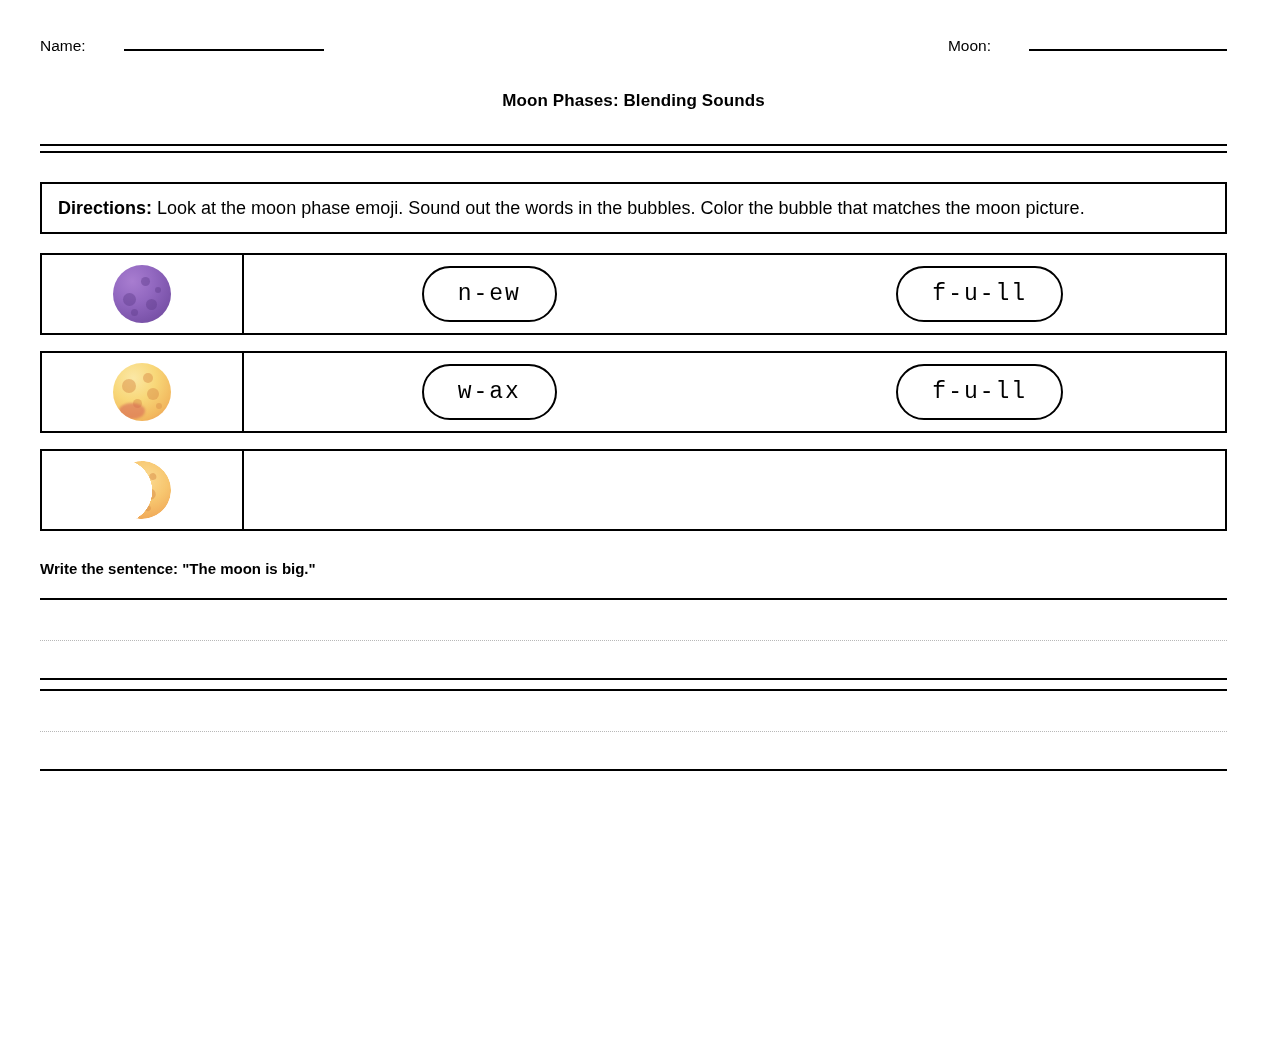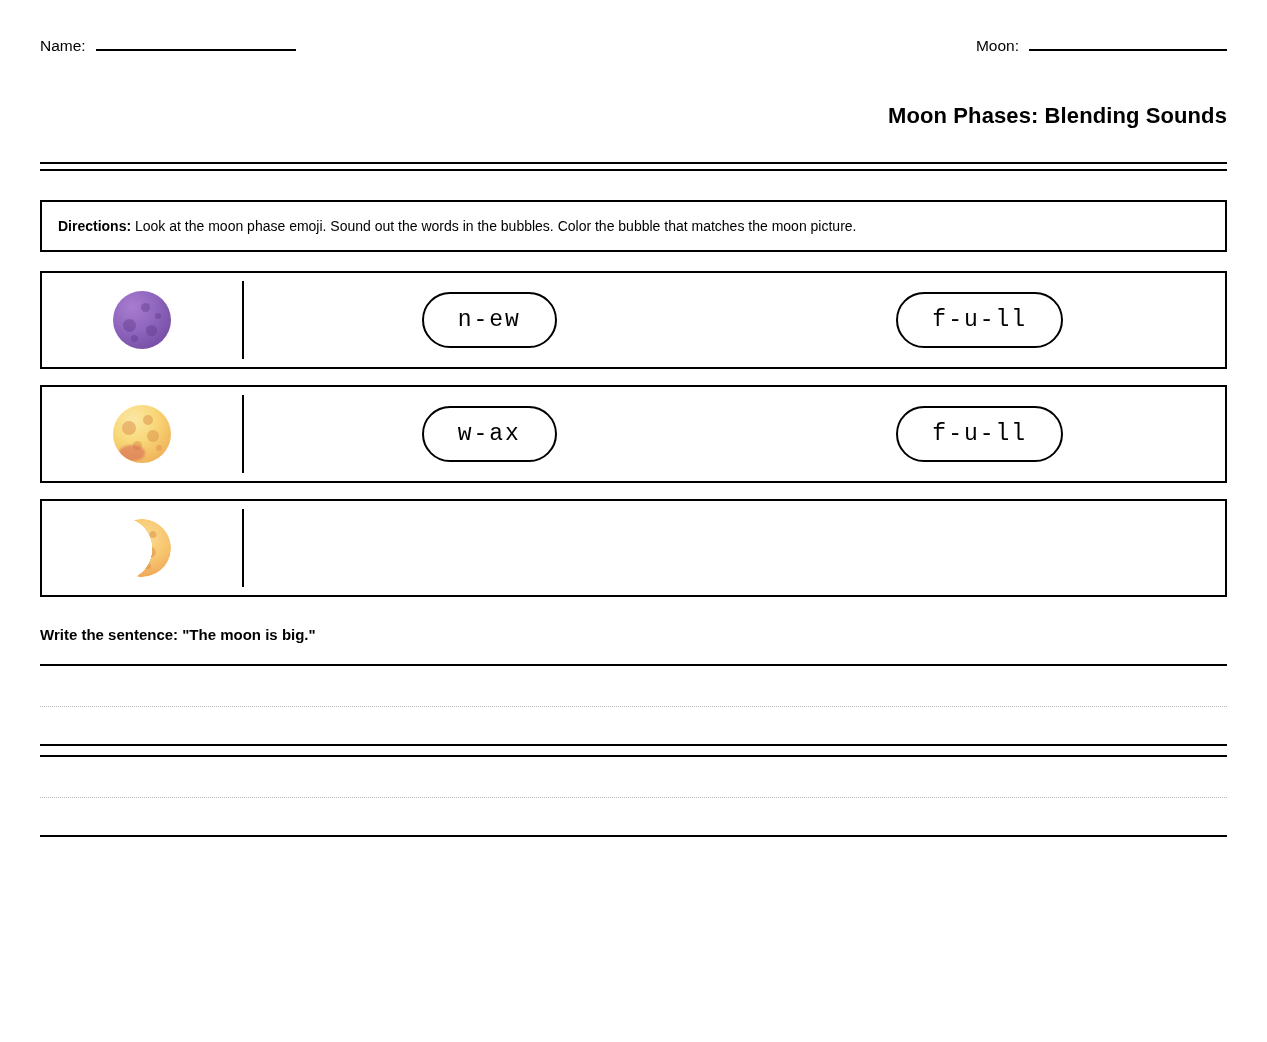--- a/index.html
+++ b/index.html
@@ -10,48 +10,48 @@
     color:#000000;
     overflow:hidden;
   }
   .page { position:relative; width:1267px; height:1042px; box-sizing:border-box; padding:0 40px; }
 
   
   .name-date-row {
     display:flex; justify-content:space-between; align-items:flex-end;
     padding-top:38px;
   }
-  .field { display:flex; align-items:flex-end; }
+  .field { display:flex; align-items:flex-end;gap:28px; }
   .field-label { font-size:15.5px; line-height:15px; }
   .field-rule { display:inline-block; border-bottom:2px solid #000; height:1px; margin-left:10px; margin-bottom:2px; }
   .name-rule { width:200px; }
   .date-rule { width:198px; }
 
   .worksheet-title {
-    text-align:right; font-size:22px; font-weight:bold;
-    margin-top:50px; letter-spacing:0.1px;
+    text-align:center; font-size:17px; font-weight:bold;
+    margin-top:38px; letter-spacing:0.1px;
   }
 
   .double-rule { margin-top:33px; height:5px; border-top:2px solid #000; border-bottom:2px solid #000; }
 
   
   .directions {
     margin-top:29px;
     border:2px solid #000;
     padding:15px 16px;
-    font-size:14px;
+    font-size:18px;
     line-height:18px;
   }
   .directions b { font-weight:bold; }
 
   
   .rows { margin-top:19px; }
   .item-row {
     border:2px solid #000;
-    height:98px;
+    height:82px;
     display:flex;
     align-items:center;
     margin-bottom:16px;
     box-sizing:border-box;
   }
   .moon-cell {
     width:200px; flex:0 0 200px;
     display:flex; align-items:center; justify-content:center;
   }
   .divider {

